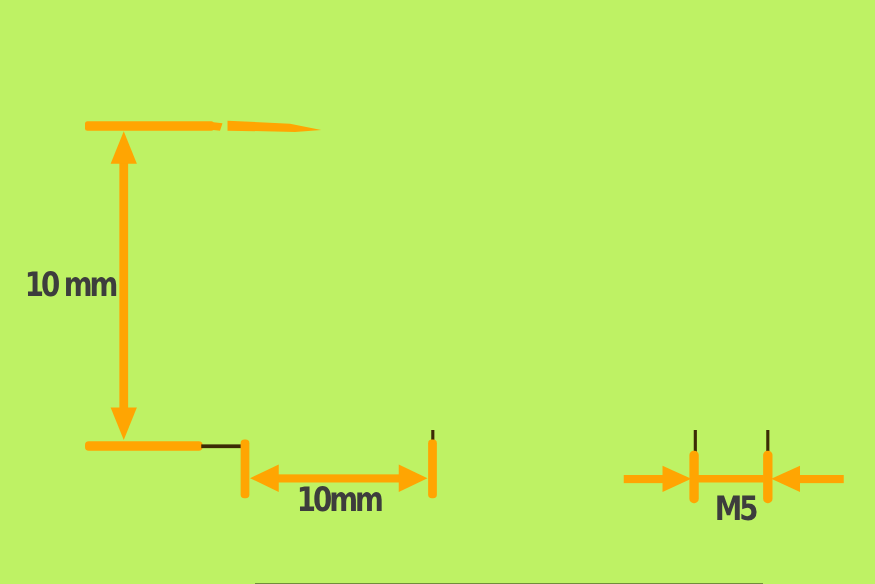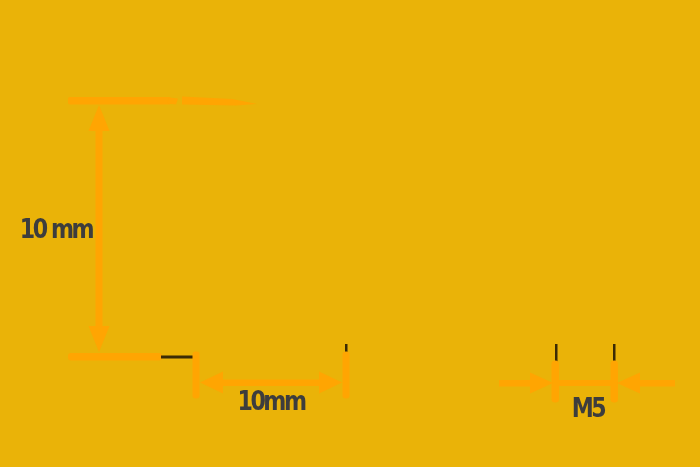--- a/index.html
+++ b/index.html
@@ -4,21 +4,21 @@
 <style>
   html, body {
     margin: 0;
     padding: 0;
     background: #000000;
   }
   .stage {
     position: relative;
     width: 700px;
     height: 467px;
-    background: #eab308;
+    background: #bef264;
     overflow: hidden;
     font-family: "DejaVu Sans", "Liberation Sans", sans-serif;
   }
   .stage svg {
     position: absolute;
     left: 0;
     top: 0;
   }
   .dim-label {
     position: absolute;

